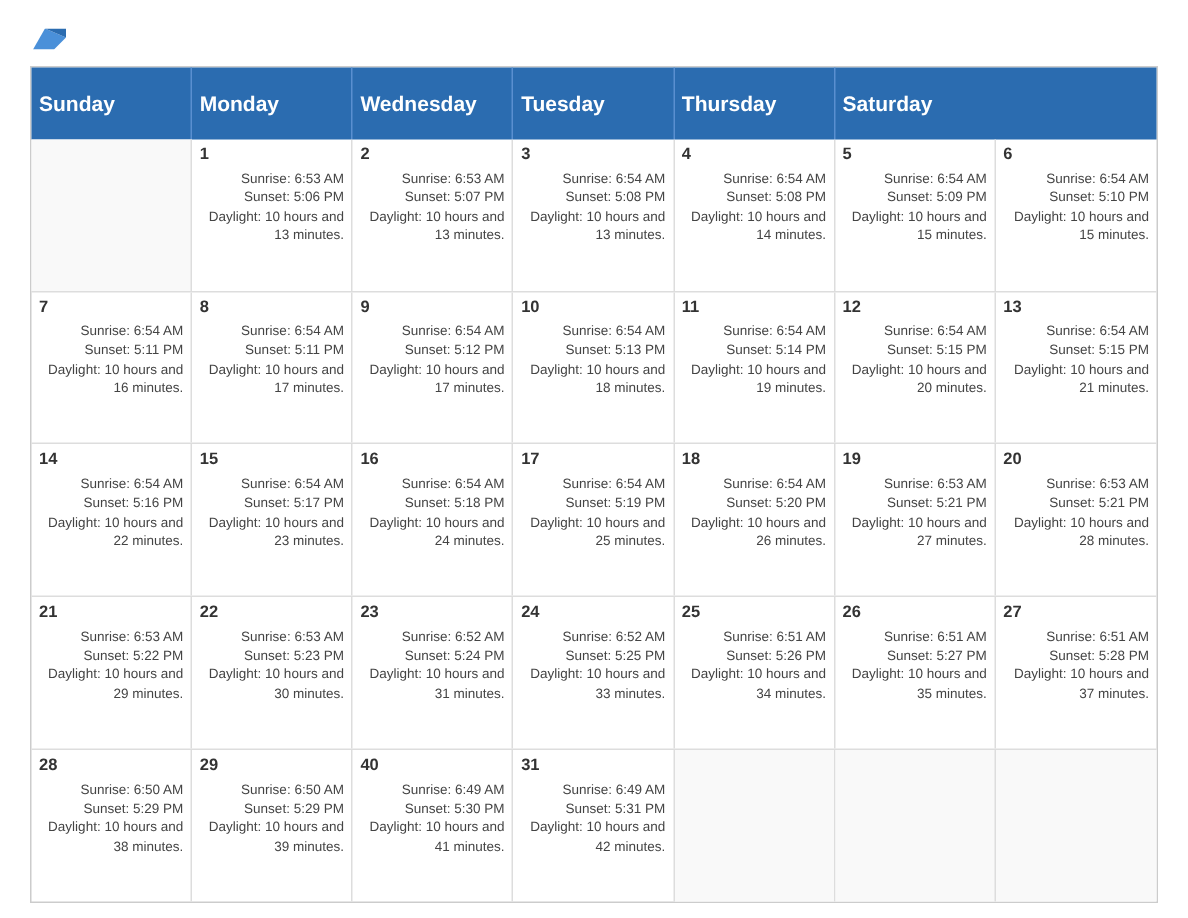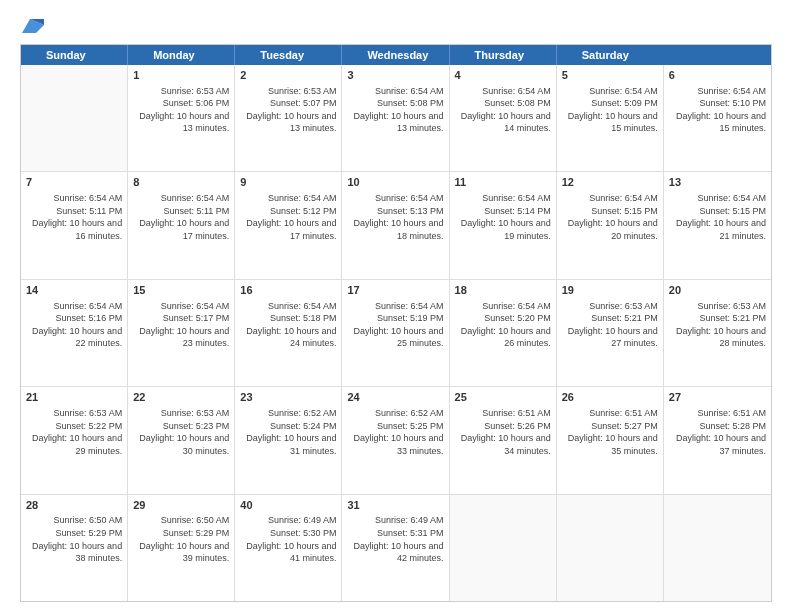--- a/index.html
+++ b/index.html
@@ -45,25 +45,24 @@
       flex-direction: column;
       border: 1px solid #ccc;
     }
     .cal-header {
       display: grid;
       grid-template-columns: repeat(7, 1fr);
       background: #2b6cb0;
     }
     .cal-header-cell {
       color: #fff;
-      font-size: 11px;
+      font-size: 14px;
       font-weight: bold;
-      padding: 4px 5px;
+      padding: 16px 5px;
       border-right: 1px solid #5a8fd0;
-      margin-left: 20px;
     }
     .cal-header-cell:last-child { border-right: none; }
     .cal-body {
       flex: 1;
       display: flex;
       flex-direction: column;
     }
     .cal-row {
       display: grid;
       grid-template-columns: repeat(7, 1fr);
@@ -120,22 +119,22 @@
     <div class="title-section">
       <div class="main-title"></div>
       <div class="subtitle"></div>
     </div>
   </div>
 
   <div class="calendar">
     <div class="cal-header">
     <div class="cal-header-cell">Sunday</div>
         <div class="cal-header-cell">Monday</div>
+        <div class="cal-header-cell">Wednesday</div>
         <div class="cal-header-cell">Tuesday</div>
-        <div class="cal-header-cell">Wednesday</div>
         <div class="cal-header-cell">Thursday</div>
         <div class="cal-header-cell">Saturday</div>
       </div>
     <div class="cal-body">
     <div class="cal-row">
           <div class="cal-cell empty"></div>
           <div class="cal-cell">
             <span class="day-num">1</span>
             <div class="cell-info">Sunrise: 6:53 AM<br>Sunset: 5:06 PM<br>Daylight: 10 hours and 13 minutes.</div>
           </div>

